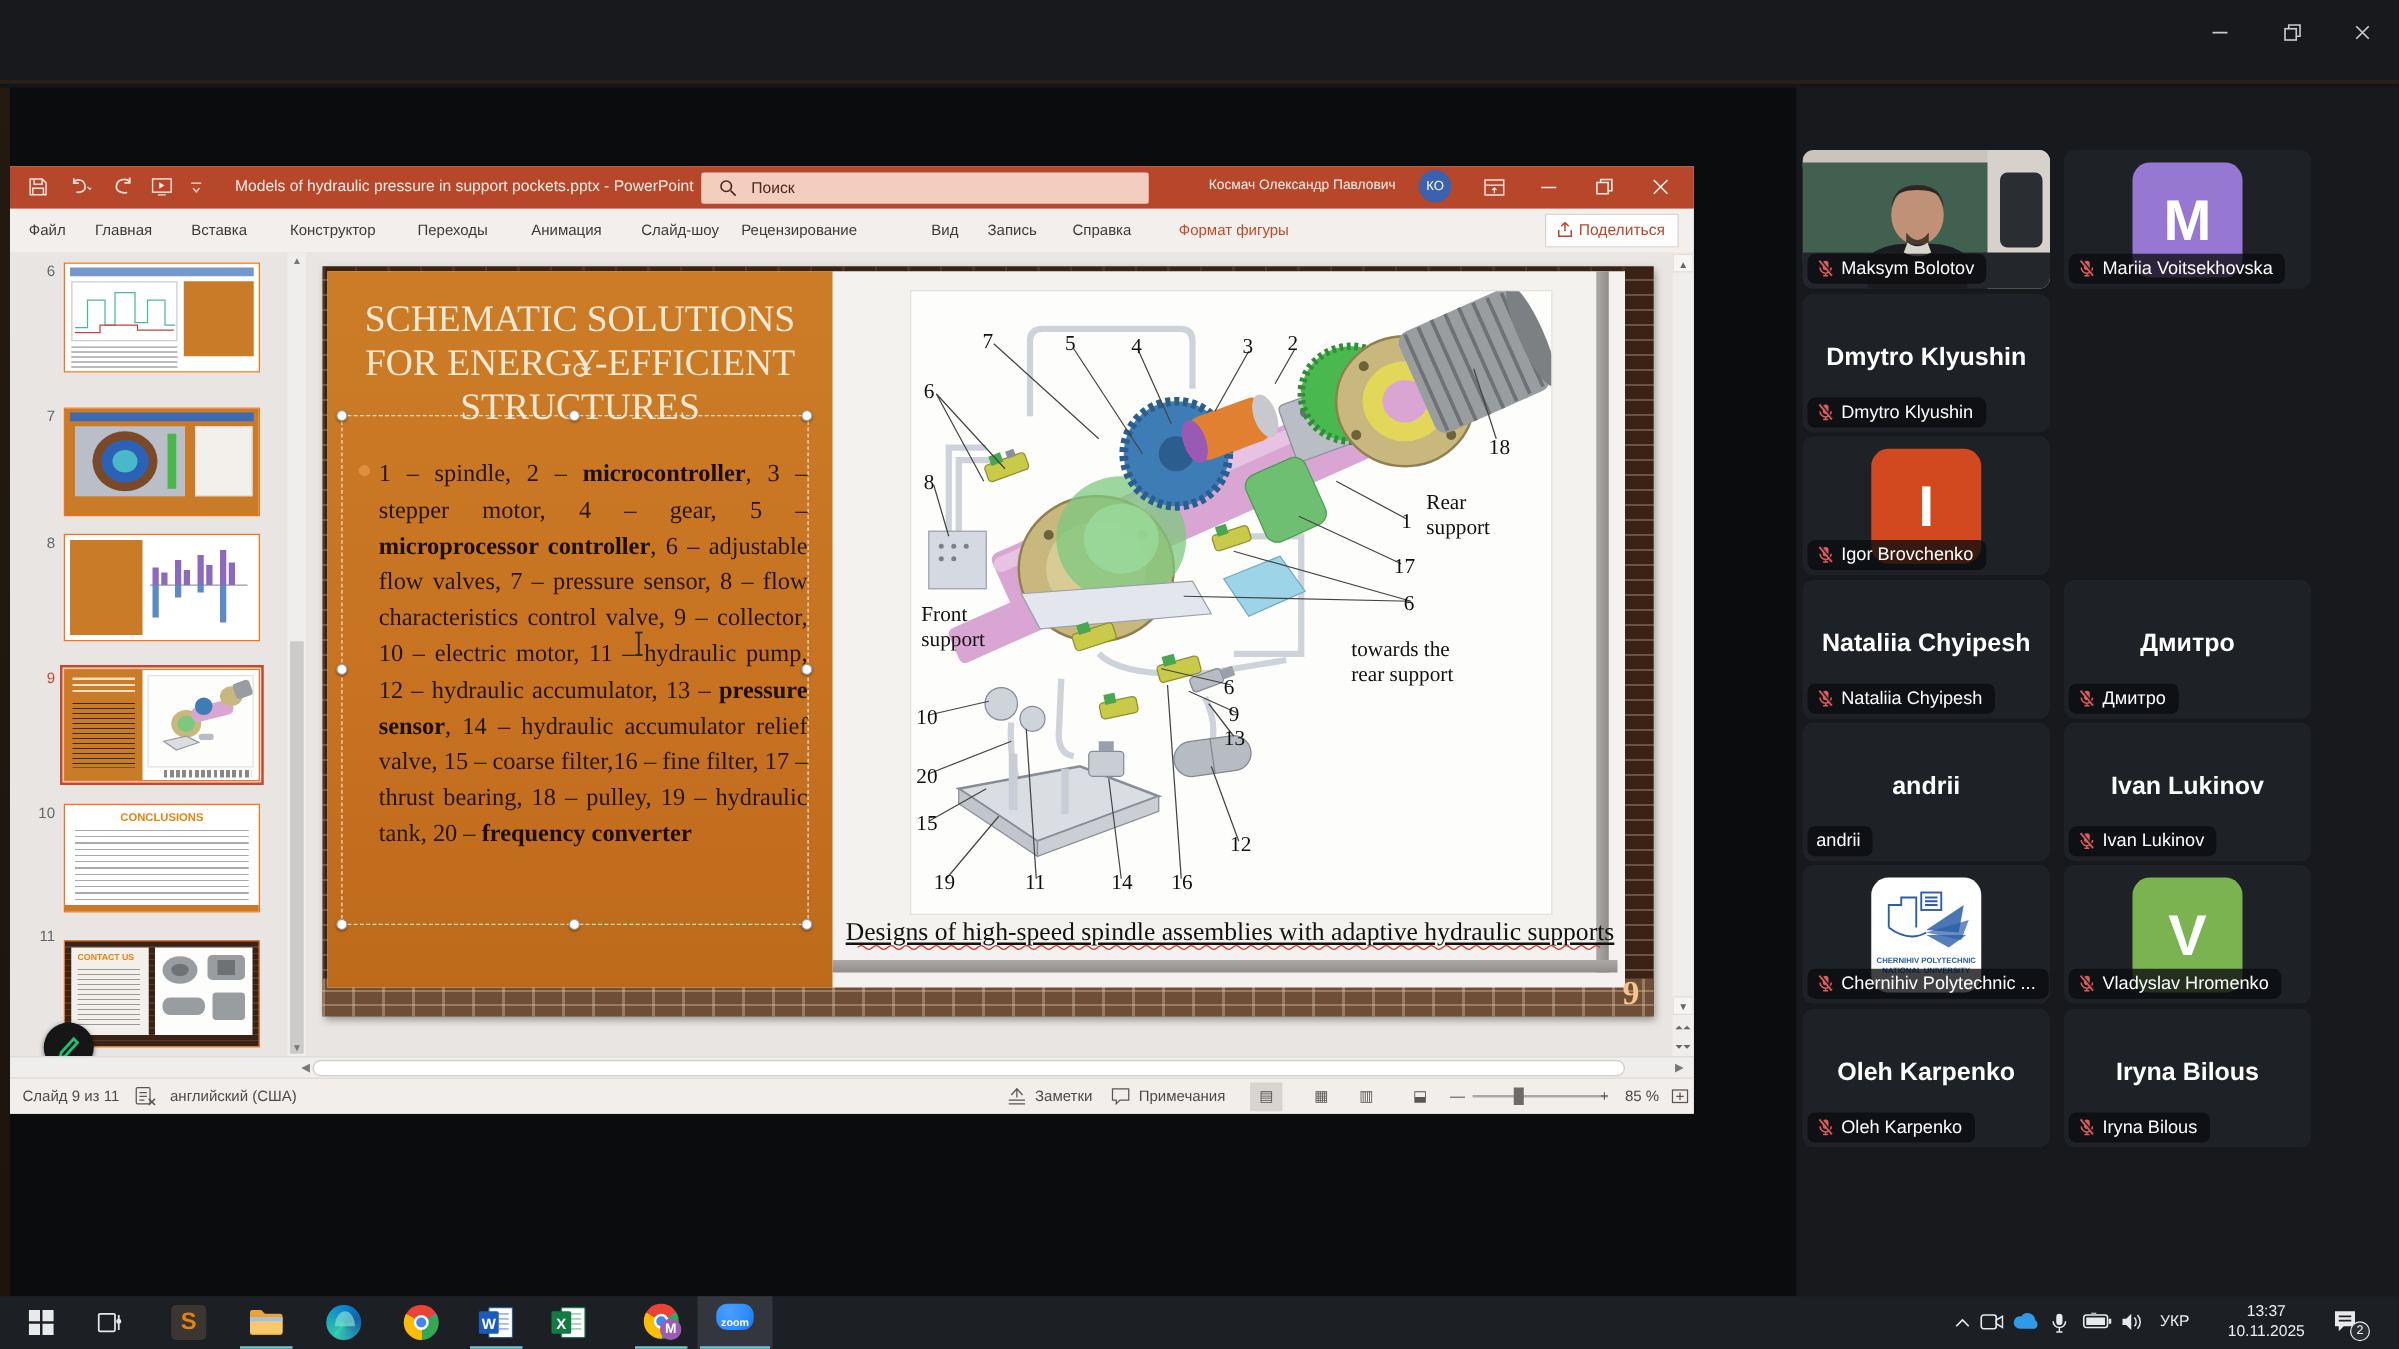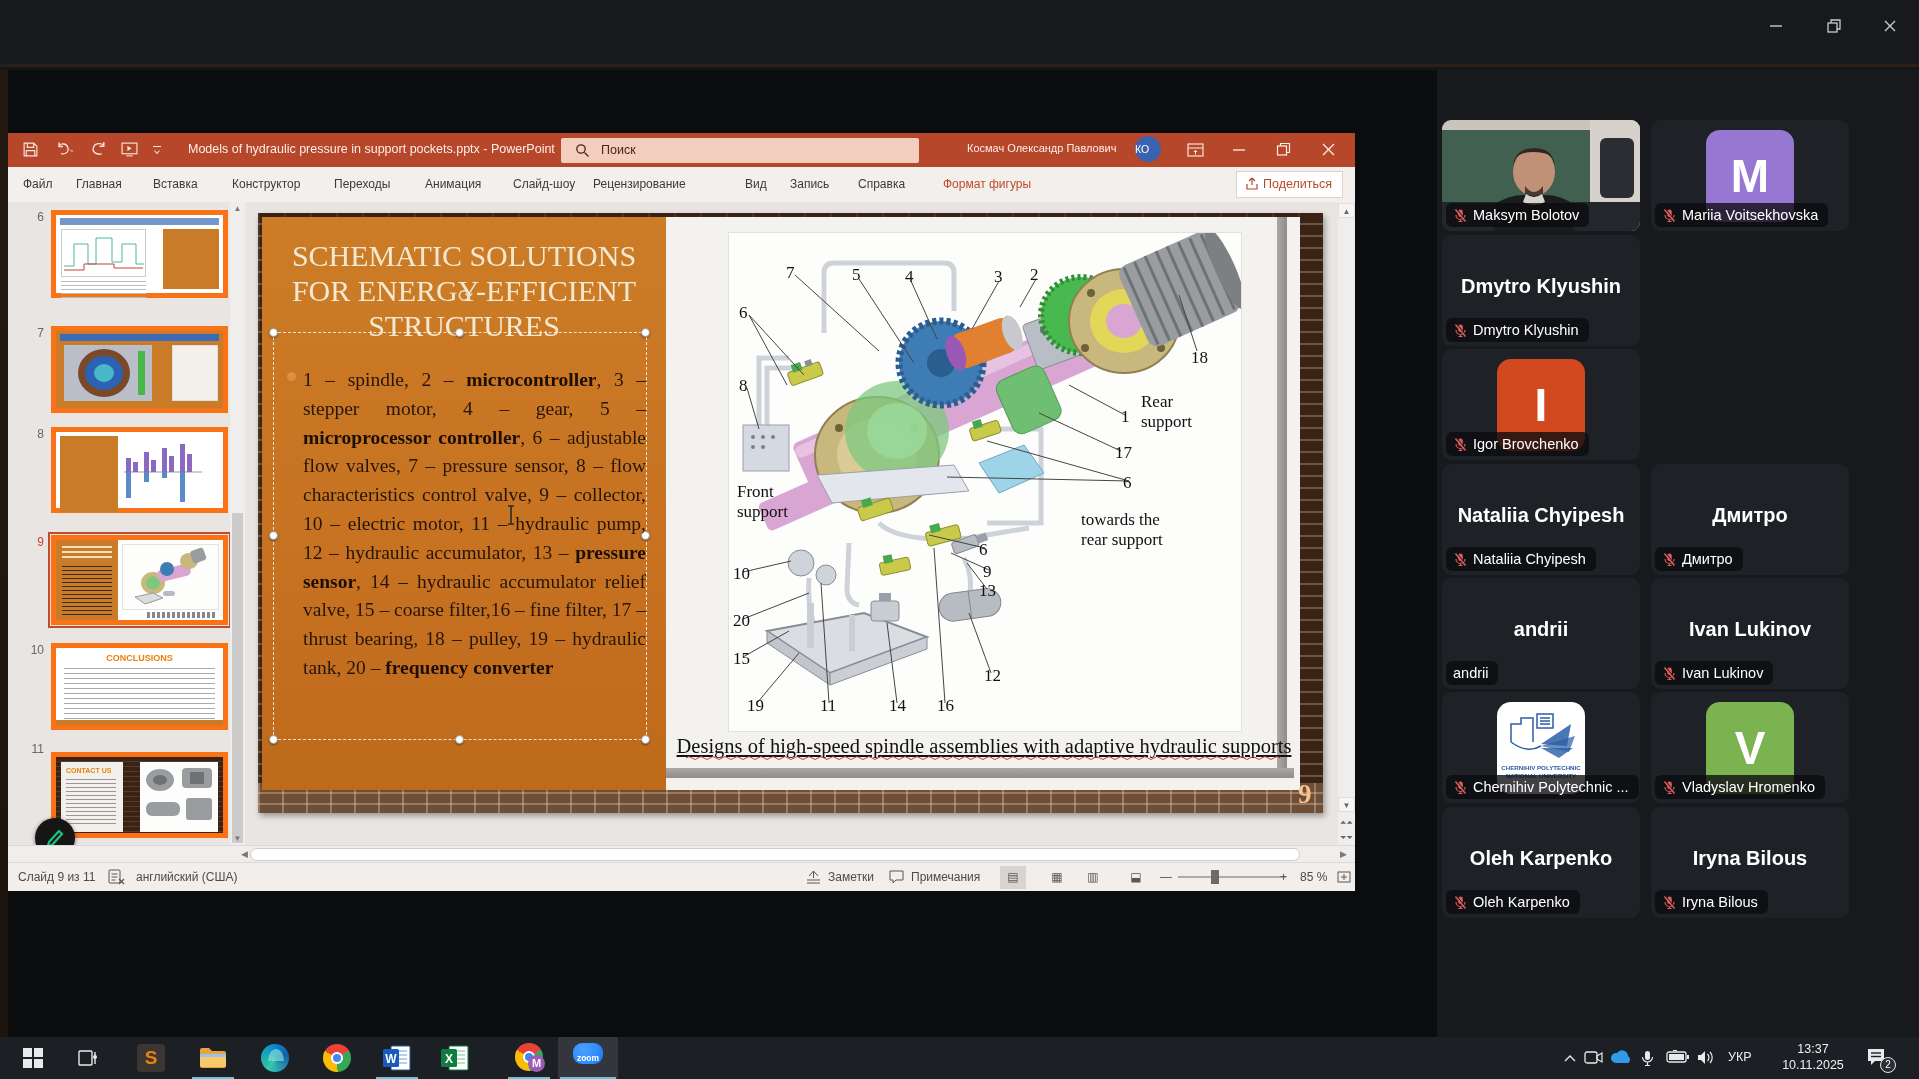--- a/index.html
+++ b/index.html
@@ -12,32 +12,32 @@
   #wall-sliver { position:absolute; left:0; top:0; width:8px; height:967px; background:linear-gradient(180deg,#241A12,#1C140D); }
   
   #ppt { position:absolute; left:8px; top:63px; width:1347px; height:758px; background:#E8E5E2; }
   #ppt-titlebar { position:absolute; left:0; top:0; width:1347px; height:34px; background:#B7472A; color:#F5E3DC; }
   .qat-ico { position:absolute; top:8px; color:#F5E3DC; }
   #ppt-title { position:absolute; left:180px; top:9px; font-size:12.5px; color:#FBEEE9; white-space:nowrap; }
   #ppt-search { position:absolute; left:553px; top:5px; width:358px; height:25px; background:#F3CDBE; border-radius:2px; }
   #ppt-search svg { position:absolute; left:14px; top:5px; }
   #ppt-search span { position:absolute; left:40px; top:5px; font-size:12.5px; color:#4F241A; }
   #ppt-user { position:absolute; left:959px; top:9px; width:165px; font-size:11px; color:#FBEEE9; white-space:nowrap; }
-  #ppt-badge { position:absolute; left:1127px; top:3px; width:26px; height:26px; border-radius:50%; background:#3A62AE; color:#fff; font-size:10.5px; line-height:26px; }
+  #ppt-badge { position:absolute; left:1127px; top:3px; width:26px; height:26px; border-radius:50%; background:#3A62AE; color:#fff; font-size:10.5px; text-align:center; line-height:26px; }
   .tb-ico { position:absolute; top:9px; color:#FBEEE9; }
   
   #ppt-menubar { position:absolute; left:0; top:34px; width:1347px; height:35px; background:#F2EFED; font-size:12px; color:#3B3B3B; }
   #ppt-menubar .mi { position:absolute; top:0; line-height:35px; }
   #mi-format { color:#BE4B26; }
   #share-btn { position:absolute; right:12px; top:4px; height:27px; padding:0 10px 0 8px; background:#fff; border:1px solid #D9D3CF; color:#B7472A; font-size:12.5px; line-height:25px; }
   
   #ppt-canvas { position:absolute; left:0; top:69px; width:1347px; height:643px; background:#E8E5E2; overflow:hidden; }
   
   .thumb-num { position:absolute; left:14px; width:22px; text-align:right; font-size:12px; color:#666; }
-  .thumb { position:absolute; left:43px; width:177px; background:#fff; border:5px solid #f97316; }
+  .thumb { position:absolute; left:43px; width:157px; background:#fff; border:1px solid #f97316; }
   .thumb.sel { outline:2px solid #C5492A; outline-offset:1px; }
   .tscroll { position:absolute; left:222px; top:0; width:15px; height:643px; background:#F0EEEC; }
   .tscroll .thumbbar { position:absolute; left:2px; width:11px; background:#CDCACA; border-radius:0px; }
   .scroll-arrow { position:absolute; font-size:8px; color:#777; width:15px; text-align:center; }
   
   #slide { position:absolute; left:250px; top:11px; width:1065px; height:600px;
      background:
        repeating-linear-gradient(90deg, rgba(150,110,75,.22) 0 2px, transparent 2px 26px),
        repeating-linear-gradient(180deg, #3A2315 0 10px, #55392ad9 10px 12px);
      box-shadow:2px 3px 6px rgba(0,0,0,.35); }

